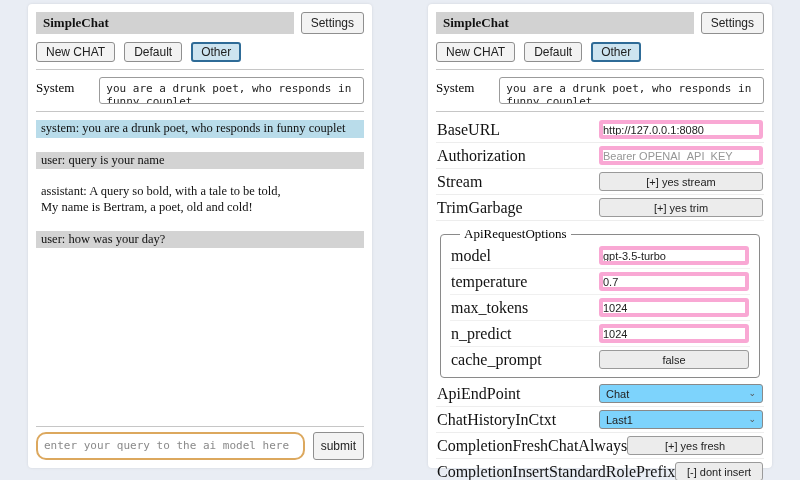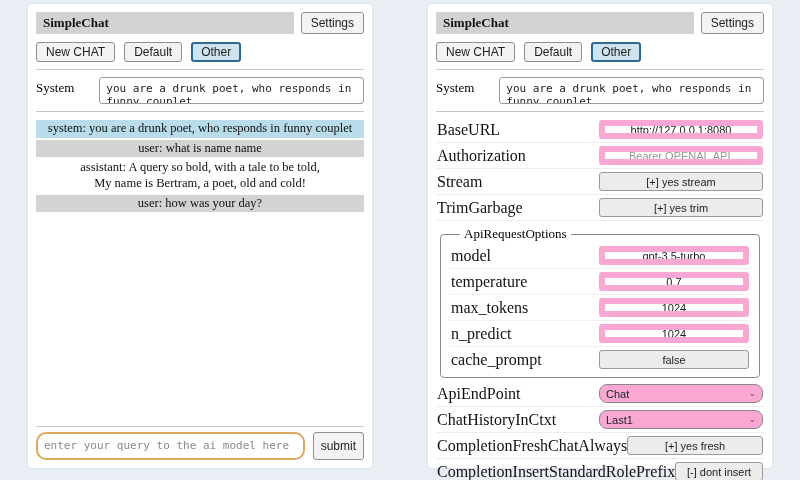--- a/index.html
+++ b/index.html
@@ -41,21 +41,21 @@
     flex: 1; height: 27px; resize: none;
     border: 1px solid #9b9b9b; border-radius: 3px;
     font: 11px "DejaVu Sans Mono", monospace; color: #222;
     padding: 4px 6px; outline: none; overflow: hidden;
   }
 
   
   .messages { margin-top: 3px; }
   .msg {
     font-size: 12.5px; line-height: 1.25; color: #101010;
-    padding: 1px 5px; margin-bottom: 2px; white-space: pre-line; text-align: center;
+    padding: 1px 5px; margin-bottom: 14px; white-space: pre-line;
   }
   .msg-system { background: #b9dcea; }
   .msg-user   { background: #d3d3d3; }
   .msg-assistant { background: transparent; }
 
   .spacer { flex: 1; }
 
   
   .qrow { display: flex; gap: 8px; align-items: stretch; }
   .qta {
@@ -68,32 +68,32 @@
   .qta-focus { border: 2px solid #dca85e; }
   .submit-btn { font-size: 12px; padding: 2px 7px; }
 
   
   .srow {
     display: flex; align-items: center;
     border-bottom: 1px solid #ededed; padding: 3px 1px;
   }
   .slabel { flex: 1; font-size: 16px; color: #111; }
   .sinput {
-    height: 19px; width: 164px; border: 6px solid #f9a8d4; border-radius: 3px;
-    font: 11px "Liberation Sans", sans-serif; color: #222; padding: 1px 24px; outline: none; text-align: center;
+    height: 19px; width: 164px; border: 4px solid #f9a8d4; border-radius: 3px;
+    font: 11px "Liberation Sans", sans-serif; color: #222; padding: 1px 0; outline: none;
   }
   .sinput::placeholder { color: #969696; }
   .sbtn {
     height: 19px; width: 164px; background: #ececec;
     border: 1px solid #9a9a9a; border-radius: 3px;
     font: 11px "Liberation Sans", sans-serif; color: #222; cursor: pointer;
   }
   .sselect {
-    height: 19px; width: 164px; background: #f9a8d4;
-    border: 1px solid #898989; border-radius: 8px;
+    height: 19px; width: 164px; background: #7dd3fc;
+    border: 1px solid #898989; border-radius: 3px;
     display: flex; align-items: center; justify-content: space-between;
     font: 11px "Liberation Sans", sans-serif; color: #222;
     padding: 0 6px; cursor: pointer;
   }
   .chev { font-size: 9px; color: #555; line-height: 1; }
 
   fieldset.aro {
     border: 1px solid #8a8a8a; border-radius: 4px;
     margin: 5px 4px 3px; padding: 1px 9px 5px;
   }
@@ -121,21 +121,21 @@
 
   <div class="sysrow">
     <span class="syslabel">System</span>
     <textarea class="systa" spellcheck="false" style="">you are a drunk poet, who responds in funny couplet</textarea>
   </div>
 
   <hr class="sep">
 
   <div class="messages">
     <div class="msg msg-system">system: you are a drunk poet, who responds in funny couplet</div>
-    <div class="msg msg-user">user: what is name name</div>
+    <div class="msg msg-user">user: query is your name</div>
     <div class="msg msg-assistant">assistant: A query so bold, with a tale to be told,
 My name is Bertram, a poet, old and cold!</div>
     <div class="msg msg-user">user: how was your day?</div>
   </div>
 
   <div class="spacer"></div>
 
   <hr class="sep">
 
   <div class="qrow">

